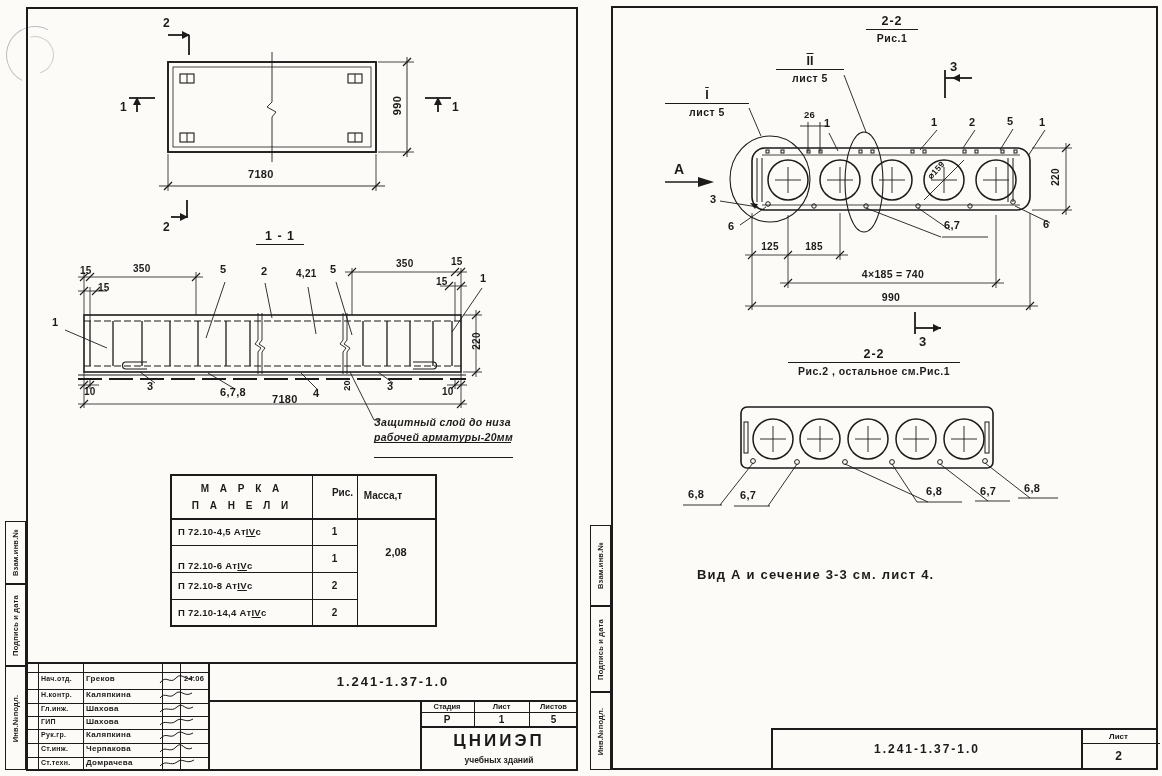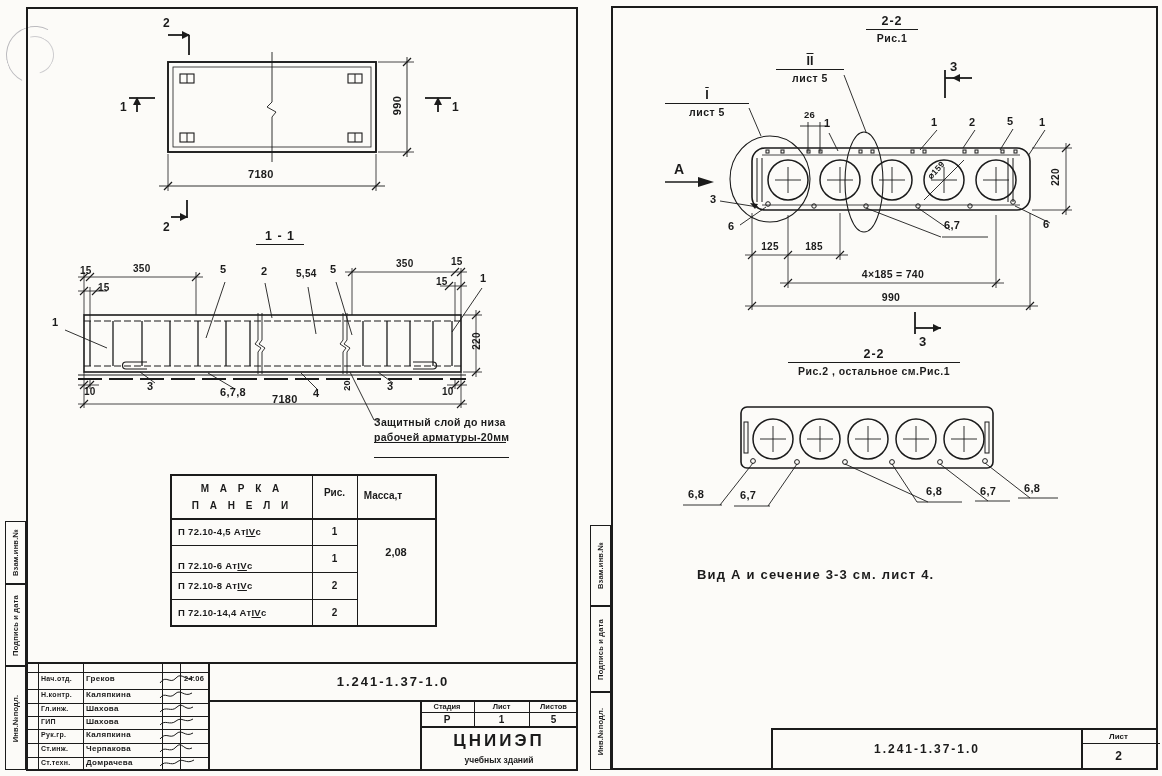--- a/index.html
+++ b/index.html
@@ -5,21 +5,21 @@
   html,body{margin:0;padding:0;background:#e8e8e6;}
   #canvas{position:relative;width:1162px;height:776px;background:#fcfbf8;overflow:hidden;
           font-family:"Liberation Sans",sans-serif;color:#1b1b1b;}
   .frame{position:absolute;border:2.4px solid #1b1b1b;box-sizing:border-box;}
   .box{position:absolute;border:1.5px solid #1b1b1b;box-sizing:border-box;}
   .vl{position:absolute;width:1.4px;background:#1b1b1b;}
   .hl{position:absolute;height:1.4px;background:#1b1b1b;}
   .lb{position:absolute;font-weight:bold;font-size:10px;line-height:1;white-space:nowrap;
       letter-spacing:.3px;color:#1b1b1b;}
   .rot{transform:rotate(-90deg);transform-origin:center center;text-align:center;}
-  .ul{border-bottom:1.1px solid #1b1b1b;padding-bottom:14px;}
+  .ul{border-bottom:1.1px solid #1b1b1b;padding-bottom:14px;font-style:italic;}
   .ol{text-decoration:overline;}
   .fig-h{position:absolute;text-align:center;font-weight:bold;}
   .fig-h .ft{font-size:12.5px;border-bottom:1.2px solid #1b1b1b;padding:0 2px 1px 2px;letter-spacing:1px;}
   .fig-h .fb{font-size:10.5px;padding-top:2px;letter-spacing:.5px;}
   svg{position:absolute;overflow:visible;}
   svg line,svg path,svg polyline,svg rect,svg circle,svg ellipse{stroke:#1b1b1b;fill:none;}
   svg polygon{fill:#1b1b1b;stroke:none;}
   .vlabel{position:absolute;inset:0;display:flex;align-items:center;justify-content:center;}
   .vlabel span{transform:rotate(-90deg);white-space:nowrap;font-size:7.5px;font-weight:bold;letter-spacing:.2px;}
   .cell{position:absolute;display:flex;align-items:center;justify-content:center;font-weight:bold;}
@@ -212,21 +212,21 @@
       <polyline points="305,114 329,162 334,162"></polyline>
     </g>
   </svg>
 
   <span class="lb" style="left:80px;top:266px;">15</span>
   <span class="lb" style="left:133px;top:264px;">350</span>
   <span class="lb" style="left:98px;top:283px;">15</span>
   <span class="lb" style="left:52px;top:317px;font-size:11px;">1</span>
   <span class="lb" style="left:220px;top:264px;font-size:11px;">5</span>
   <span class="lb" style="left:261px;top:266px;font-size:11px;">2</span>
-  <span class="lb" style="left:296px;top:269px;">5,54</span>
+  <span class="lb" style="left:296px;top:269px;">4,21</span>
   <span class="lb" style="left:330px;top:264px;font-size:11px;">5</span>
   <span class="lb" style="left:396px;top:259px;">350</span>
   <span class="lb" style="left:451px;top:257px;">15</span>
   <span class="lb" style="left:436px;top:277px;">15</span>
   <span class="lb" style="left:480px;top:273px;font-size:11px;">1</span>
   <span class="lb rot" style="left:464px;top:336px;width:26px;">220</span>
   <span class="lb" style="left:84px;top:387px;">10</span>
   <span class="lb" style="left:147px;top:381px;font-size:11px;">3</span>
   <span class="lb" style="left:220px;top:387px;font-size:11px;">6,7,8</span>
   <span class="lb" style="left:272px;top:394px;font-size:11px;">7180</span>
@@ -239,21 +239,21 @@
 
   <div class="box" style="left:170px;top:474px;width:267px;height:153px;border-width:2px;">
     <div class="vl" style="left:140px;top:0;height:149px;"></div>
     <div class="vl" style="left:185px;top:0;height:149px;"></div>
     <div class="hl" style="left:0;top:42px;width:263px;height:1.8px;"></div>
     <div class="hl" style="left:0;top:69px;width:185px;"></div>
     <div class="hl" style="left:0;top:96px;width:185px;"></div>
     <div class="hl" style="left:0;top:123px;width:185px;"></div>
     <div class="cell" style="left:0;top:4px;width:140px;height:16px;font-size:10px;letter-spacing:4px;">М А Р К А</div>
     <div class="cell" style="left:0;top:21px;width:140px;height:16px;font-size:10px;letter-spacing:4px;">П А Н Е Л И</div>
-    <div class="cell" style="left:140px;top:0;width:45px;height:32px;font-size:10px;">Рис.</div>
+    <div class="cell" style="left:148px;top:0;width:45px;height:32px;font-size:10px;">Рис.</div>
     <div class="cell" style="left:172px;top:0;width:78px;height:39px;font-size:10px;">Масса,т</div>
     <div class="lb" style="left:6px;top:51px;font-size:9.5px;"><span>П 72.10-4,5 Ат</span><span style="text-decoration:underline;">IV</span><span>с</span></div>
     <div class="lb" style="left:6px;top:85px;font-size:9.5px;"><span>П 72.10-6 Ат</span><span style="text-decoration:underline;">IV</span><span>с</span></div>
     <div class="lb" style="left:6px;top:105px;font-size:9.5px;"><span>П 72.10-8 Ат</span><span style="text-decoration:underline;">IV</span><span>с</span></div>
     <div class="lb" style="left:6px;top:132px;font-size:9.5px;"><span>П 72.10-14,4 Ат</span><span style="text-decoration:underline;">IV</span><span>с</span></div>
     <div class="cell" style="left:140px;top:42px;width:45px;height:27px;font-size:10px;">1</div>
     <div class="cell" style="left:140px;top:69px;width:45px;height:27px;font-size:10px;">1</div>
     <div class="cell" style="left:140px;top:96px;width:45px;height:27px;font-size:10px;">2</div>
     <div class="cell" style="left:140px;top:123px;width:45px;height:26px;font-size:10px;">2</div>
     <div class="cell" style="left:185px;top:66px;width:78px;height:20px;font-size:11px;">2,08</div>

